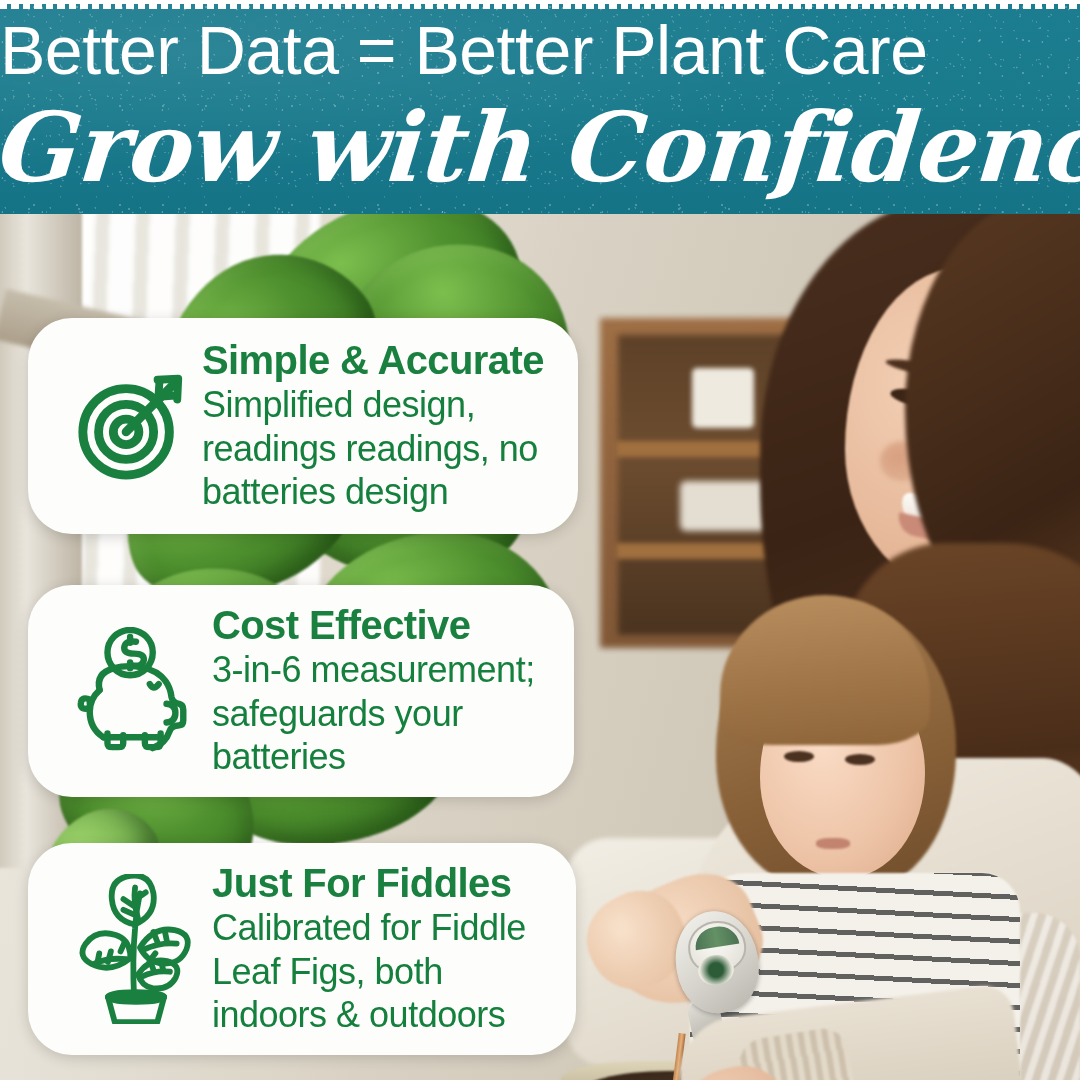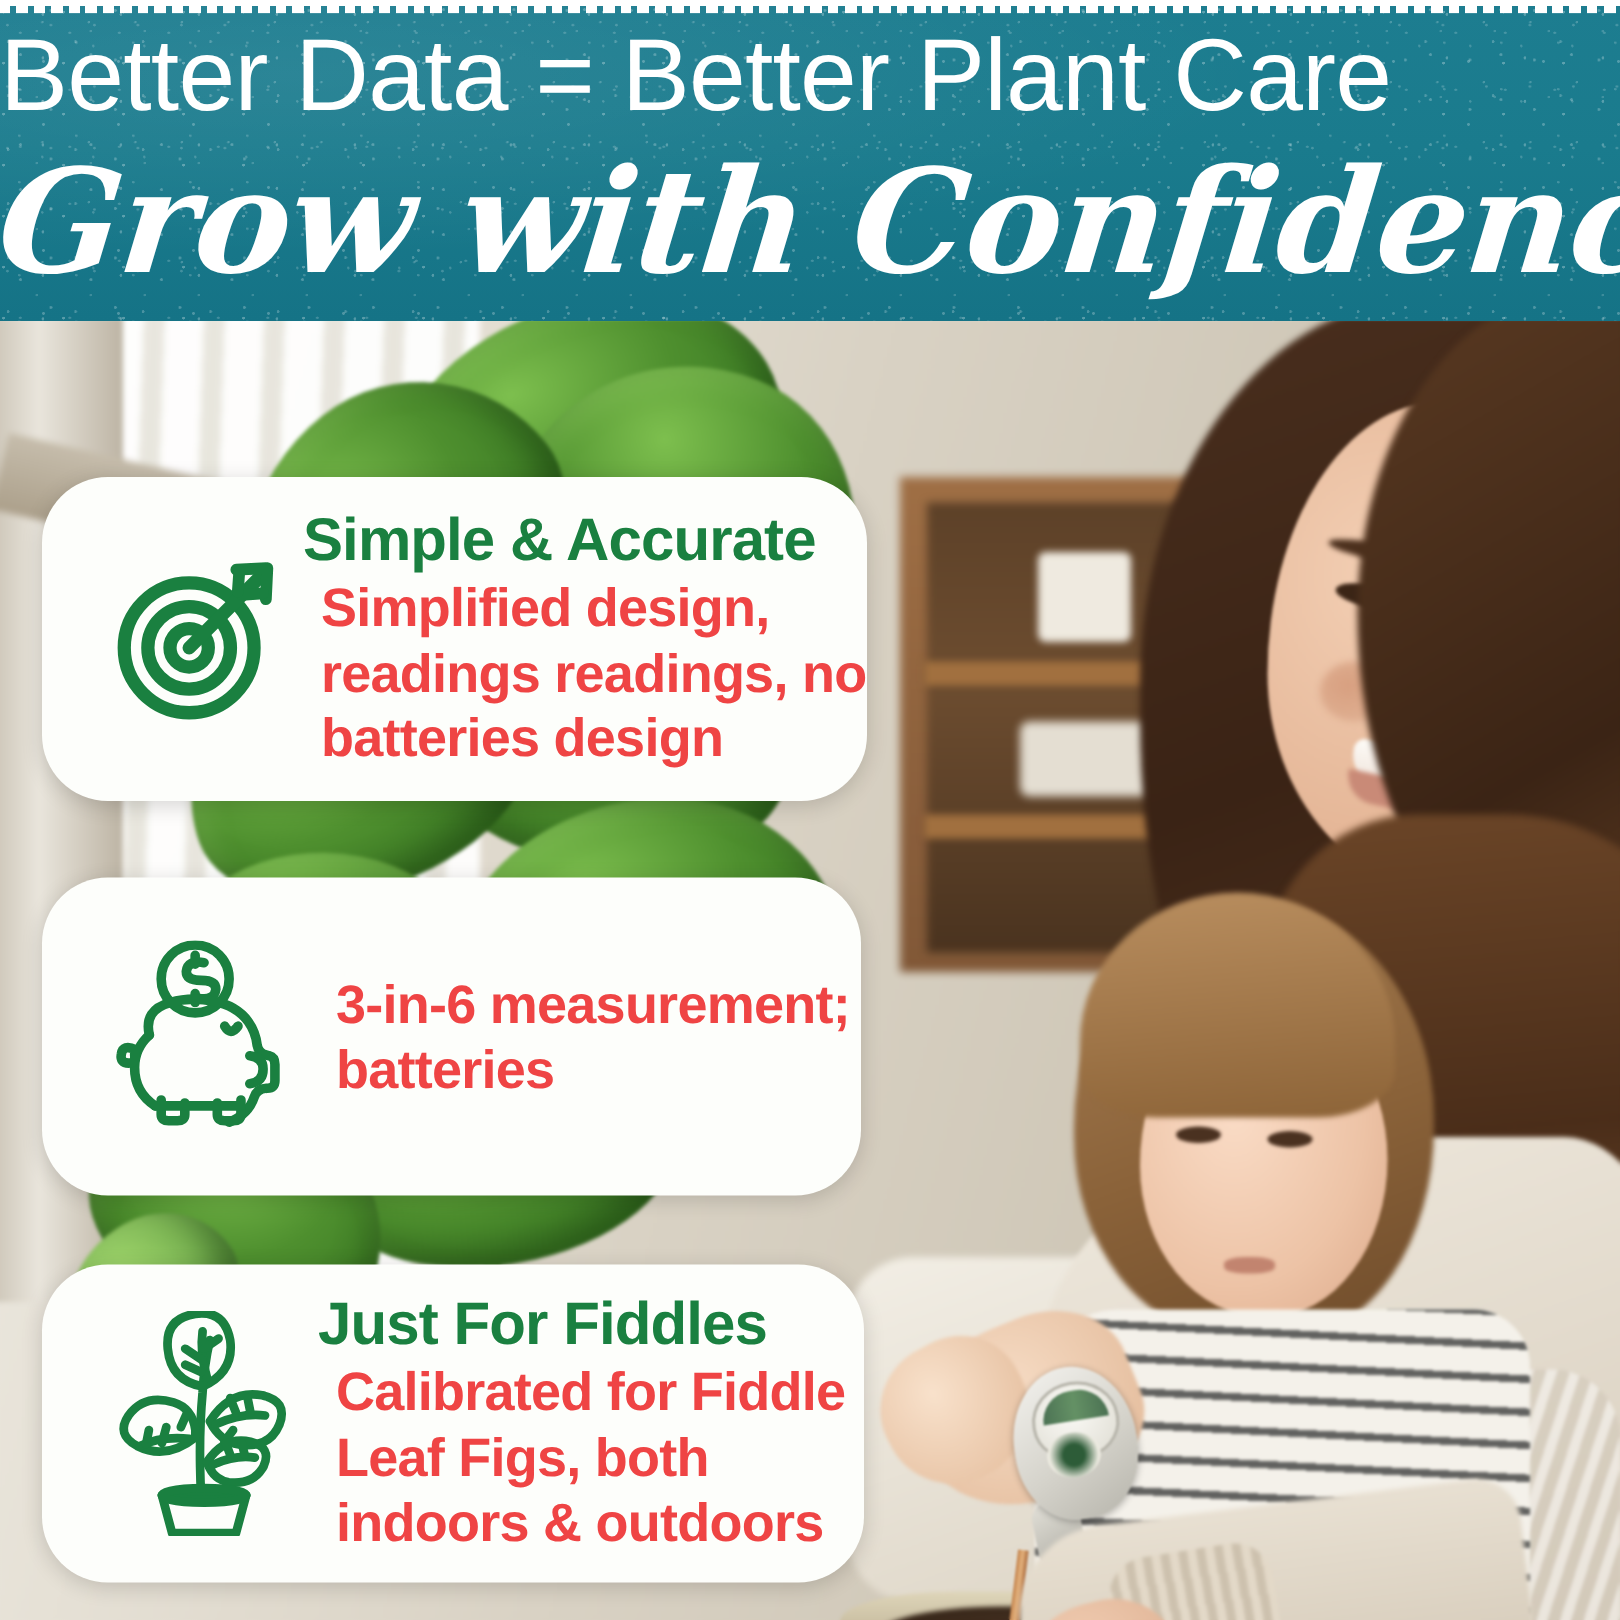--- a/index.html
+++ b/index.html
@@ -419,26 +419,25 @@
     font-weight:bold;
     font-size:40px;
     line-height:1.06;
     color:#1a8040;
     letter-spacing:-.6px;
     margin-bottom:2px;
     white-space:nowrap;
   }
   .card-body {
     font-family:"Liberation Sans", sans-serif;
-    font-weight:700;
+    font-weight:400;
     font-size:36px;
     line-height:1.20;
-    color:#ef4444;
+    color:#15803d;
     letter-spacing:-.5px;
-    margin-left:12px;
   }
   .card-body span { display:block; white-space:nowrap; }
 </style>
 </head>
 <body>
 
 <div id="stage">
 
   <div class="photo">
     <div class="wall"></div>
@@ -555,22 +554,24 @@
         <path d="M31 112 h58"></path>
 
         <path d="M95 78 q9 1 9 9 q0 9 -9 10"></path>
 
         <path d="M78 58 q4 7 9 0"></path>
 
         <path d="M18 74 q-9 -4 -10 3 q-1 6 5 6 q5 0 4 -6"></path>
       </svg>
     </div>
     <div class="card-text">
+      <div class="card-title">Cost Effective</div>
       <div class="card-body">
         <span>3-in-6 measurement;</span>
+        <span>safeguards your</span>
         <span>batteries</span>
       </div>
     </div>
   </div>
 
   <div class="card" id="card-3">
     <div class="card-icon">
       <svg viewBox="0 0 130 155" width="126" height="150" fill="none" stroke="#1a8040" stroke-width="6" stroke-linecap="round" stroke-linejoin="round">
 
         <path d="M62 128 q-2 -40 1 -72 q1 -18 5 -36"></path>

